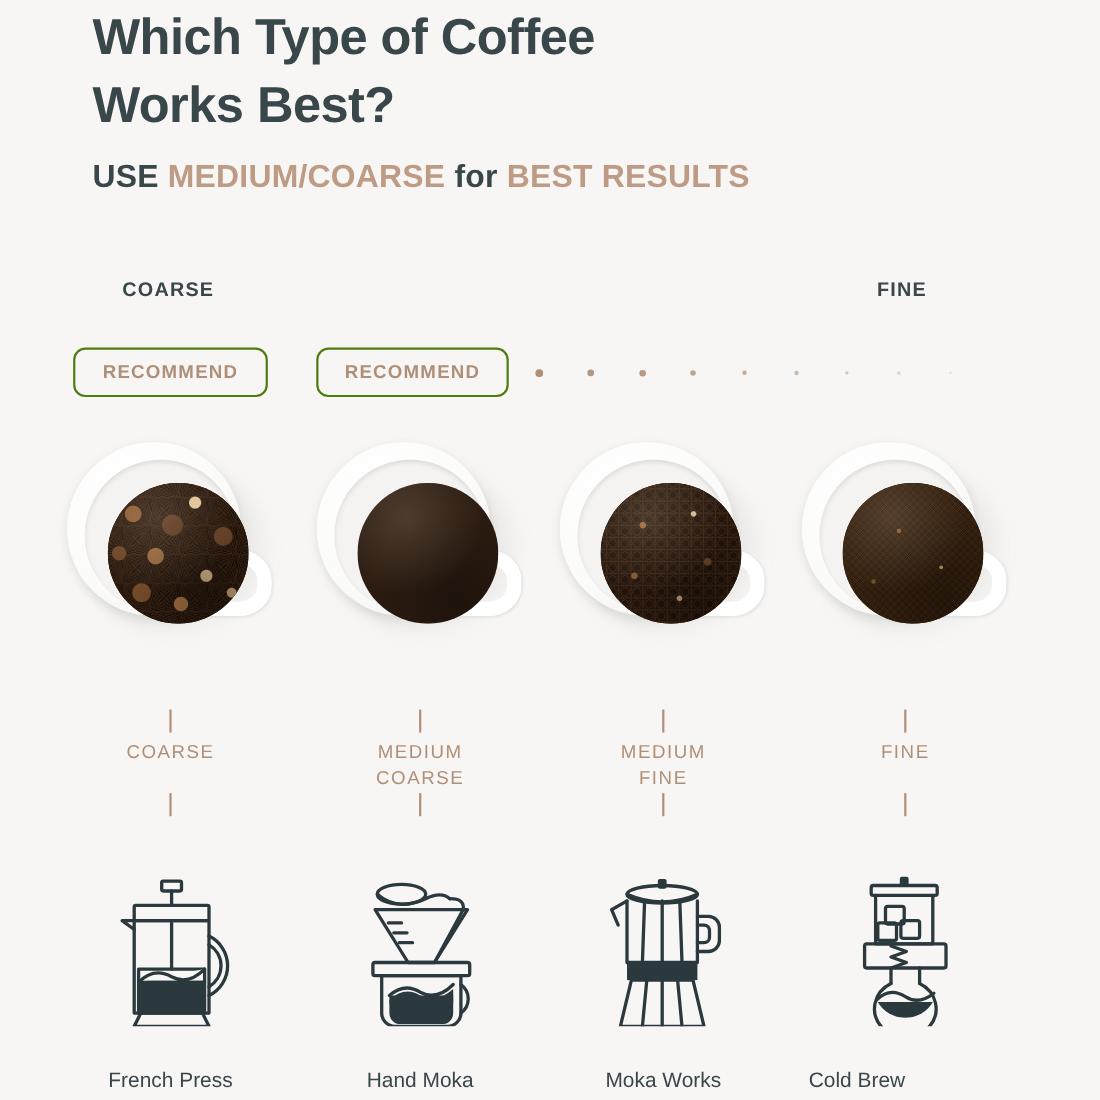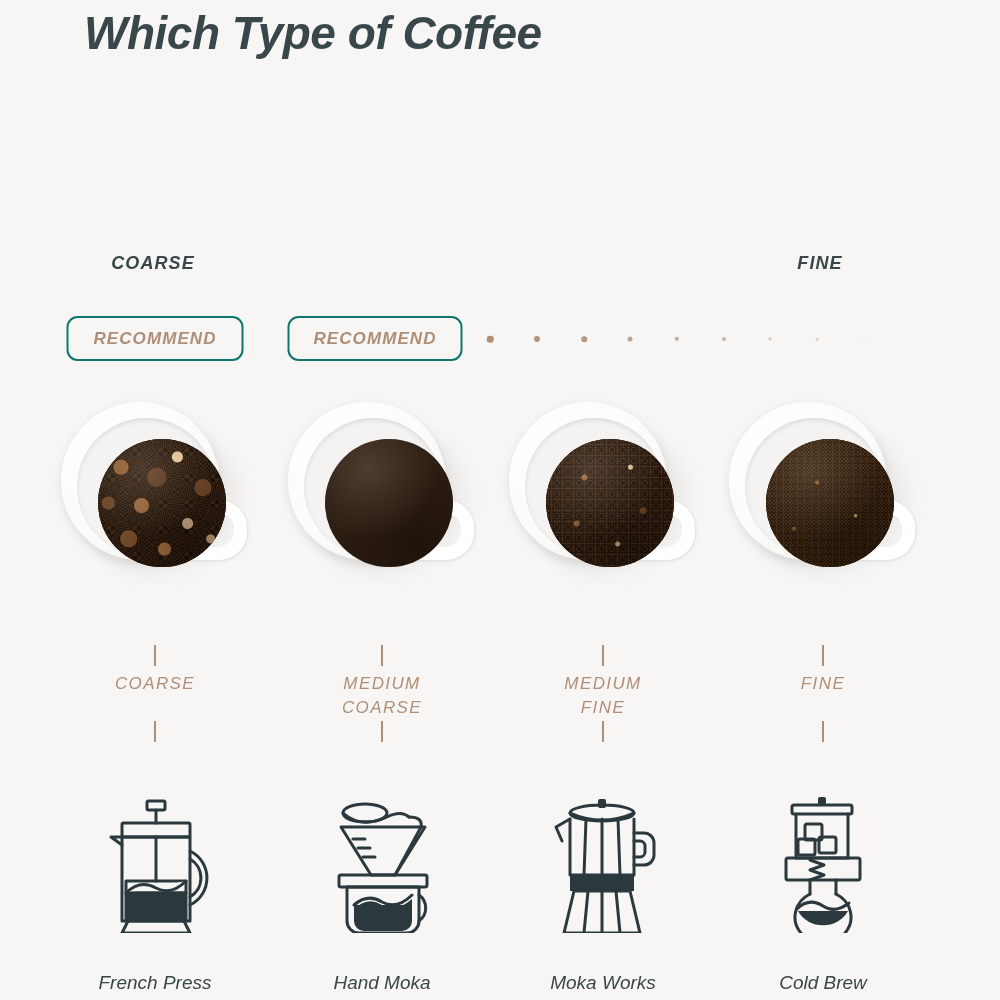--- a/index.html
+++ b/index.html
@@ -11,21 +11,20 @@
     background: #f7f6f4;
     font-family: "Liberation Sans", sans-serif;
     overflow: hidden;
   }
 
   #page {
     position: relative;
     width: 1000px;
     height: 1000px;
     background: #f7f6f4;
-    font-style: italic;
   }
 
   
   .headline {
     position: absolute;
     left: 84px;
     top: 2px;
     width: 700px;
     font-size: 46px;
     line-height: 62px;
@@ -59,21 +58,21 @@
     text-align: center;
     transform: translateX(-50%);
   }
   #scale-coarse { left: 153px; }
   #scale-fine   { left: 820px; }
 
   .badge {
     position: absolute;
     top: 316px;
     height: 45px;
-    border: 2px solid #0f766e;
+    border: 2px solid #4d7c0f;
     border-radius: 11px;
     background: transparent;
     color: #b08f78;
     font-size: 17px;
     font-weight: 700;
     letter-spacing: 1.1px;
     display: flex;
     align-items: center;
     justify-content: center;
     padding: 0 18px;
@@ -257,22 +256,24 @@
     transform: translateX(-50%);
   }
 </style>
 </head>
 <body>
 
 <div id="page">
 
   <div class="headline">
     <span class="line">Which Type of Coffee</span>
+    <span class="line">Works Best?</span>
   </div>
 
+  <div class="subhead"><span>USE </span><span class="tan">MEDIUM/COARSE</span><span> for </span><span class="tan">BEST RESULTS</span></div>
 
   <div class="scale-label" id="scale-coarse">COARSE</div>
   <div class="scale-label" id="scale-fine">FINE</div>
 
   <div class="badge" id="badge-1">RECOMMEND</div>
   <div class="badge" id="badge-2">RECOMMEND</div>
 
   <div id="dots-container">
       <div class="dot" style="left: 490px; top: 339px; width: 6.5px; height: 6.5px; opacity: 1;"></div>
       <div class="dot" style="left: 537px; top: 339px; width: 6px; height: 6px; opacity: 0.95;"></div>
@@ -424,16 +425,16 @@
       <path d="M62 101 a28 26 0 1 0 26 0"></path>
       <path d="M50 118 h50 a28 26 0 0 1 -50 0 z" fill="#2b383d" stroke="none"></path>
       <path d="M49 116 q12 -12 26 -3 q12 8 26 -3" stroke="#2b383d" stroke-width="3" fill="none"></path>
     </svg>
   </div>
 
   <div id="device-labels-container">
       <div class="device-label" style="left: 155px;">French Press</div>
       <div class="device-label" style="left: 382px;">Hand Moka</div>
       <div class="device-label" style="left: 603px;">Moka Works</div>
-      <div class="device-label" style="left: 823px;">Cold Brew</div>
+      <div class="device-label" style="left: 779px;">Cold Brew</div>
     </div>
 
 </div>
 
 </body></html>

